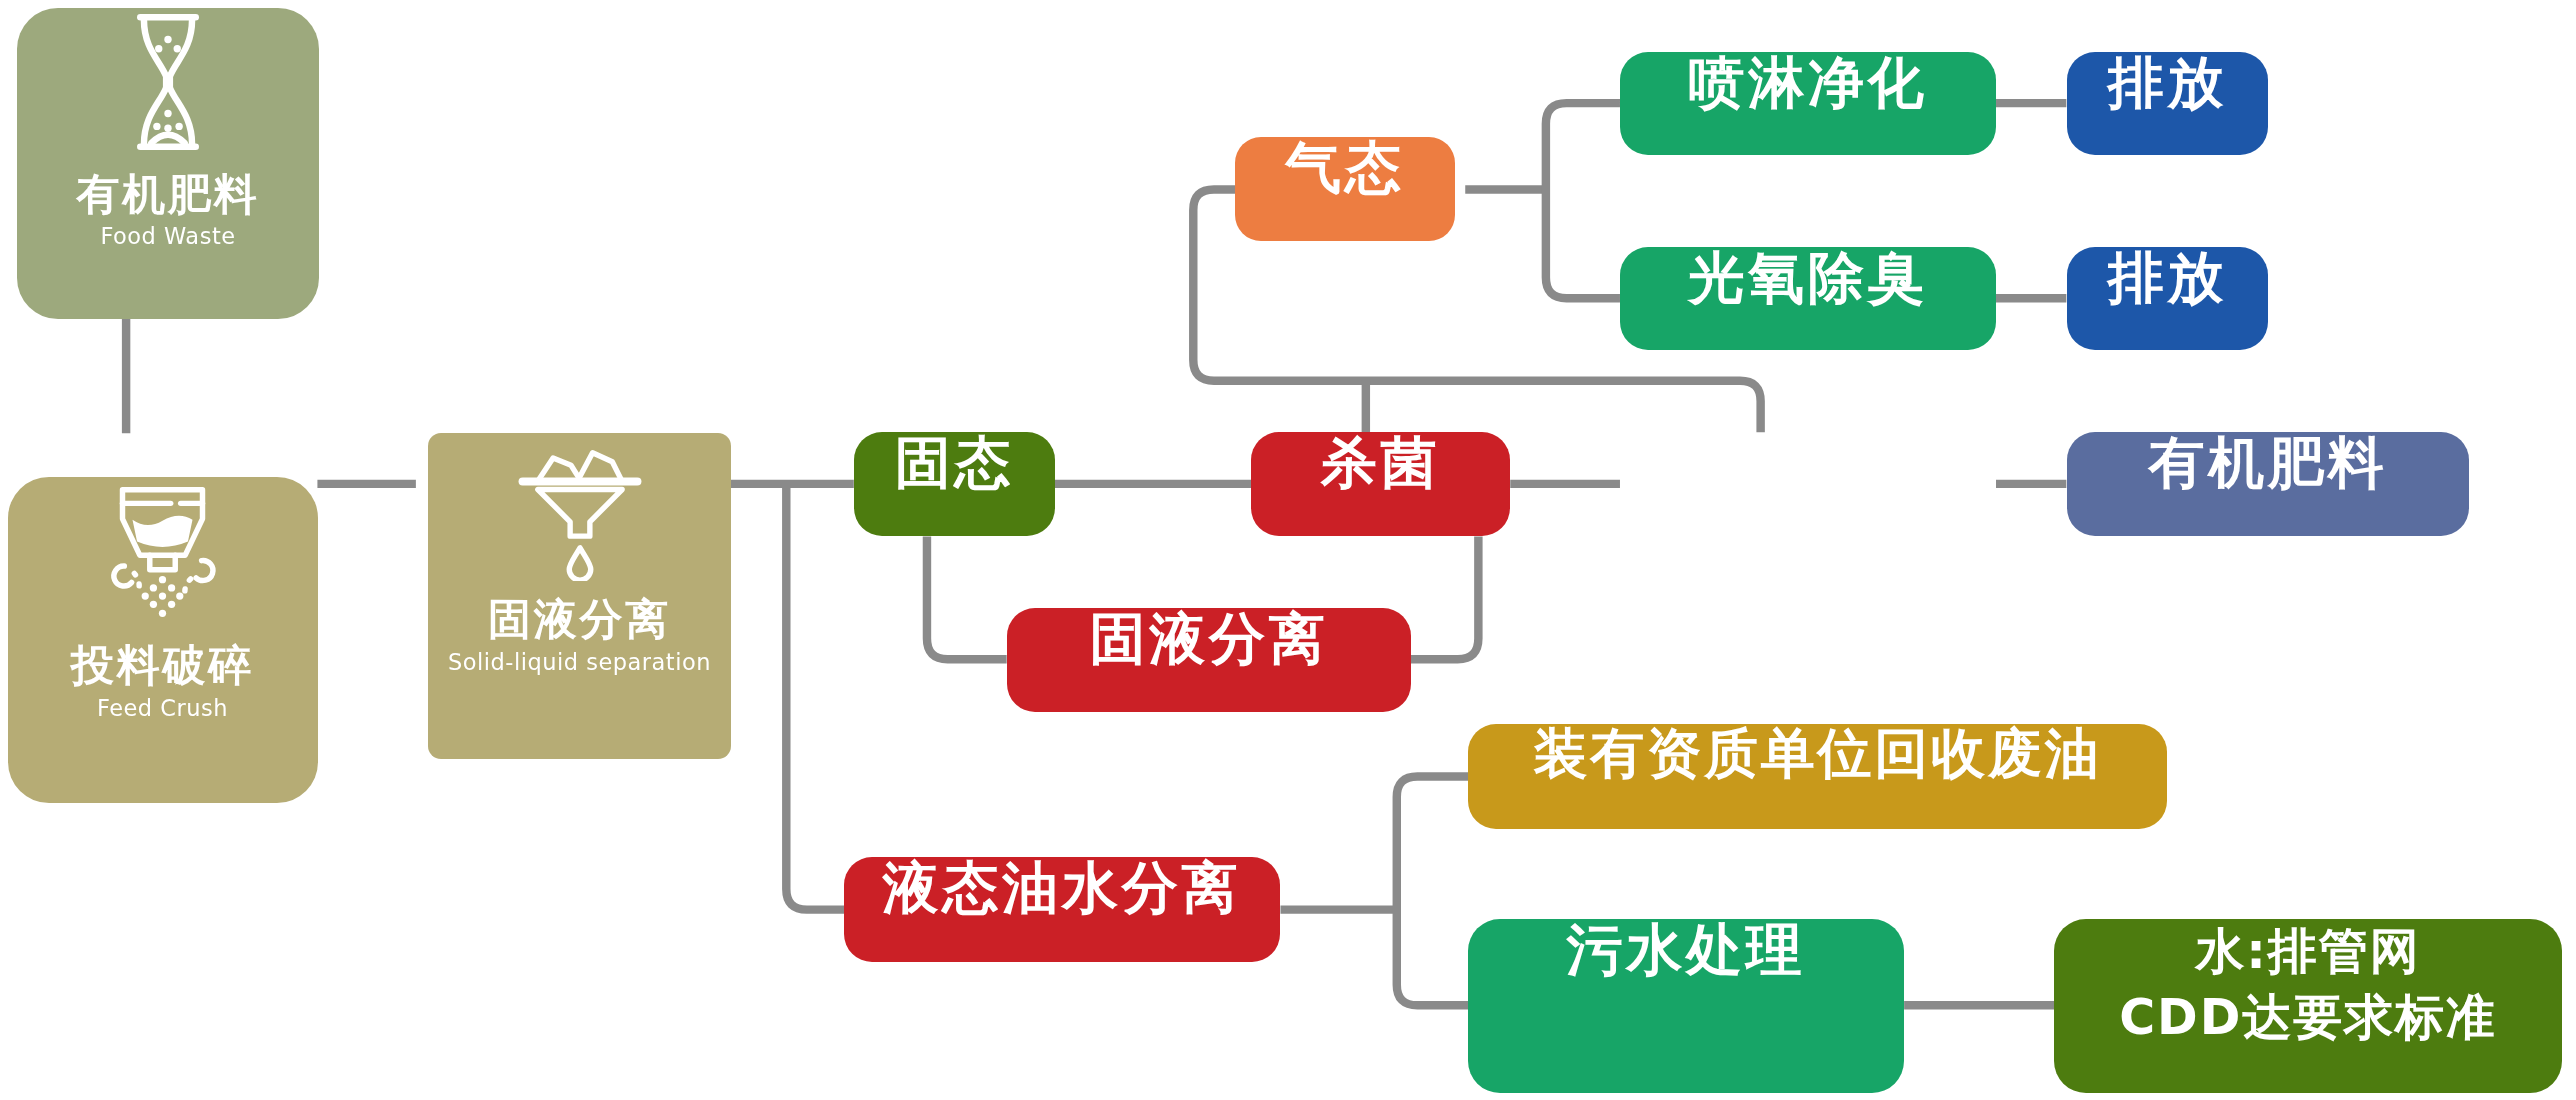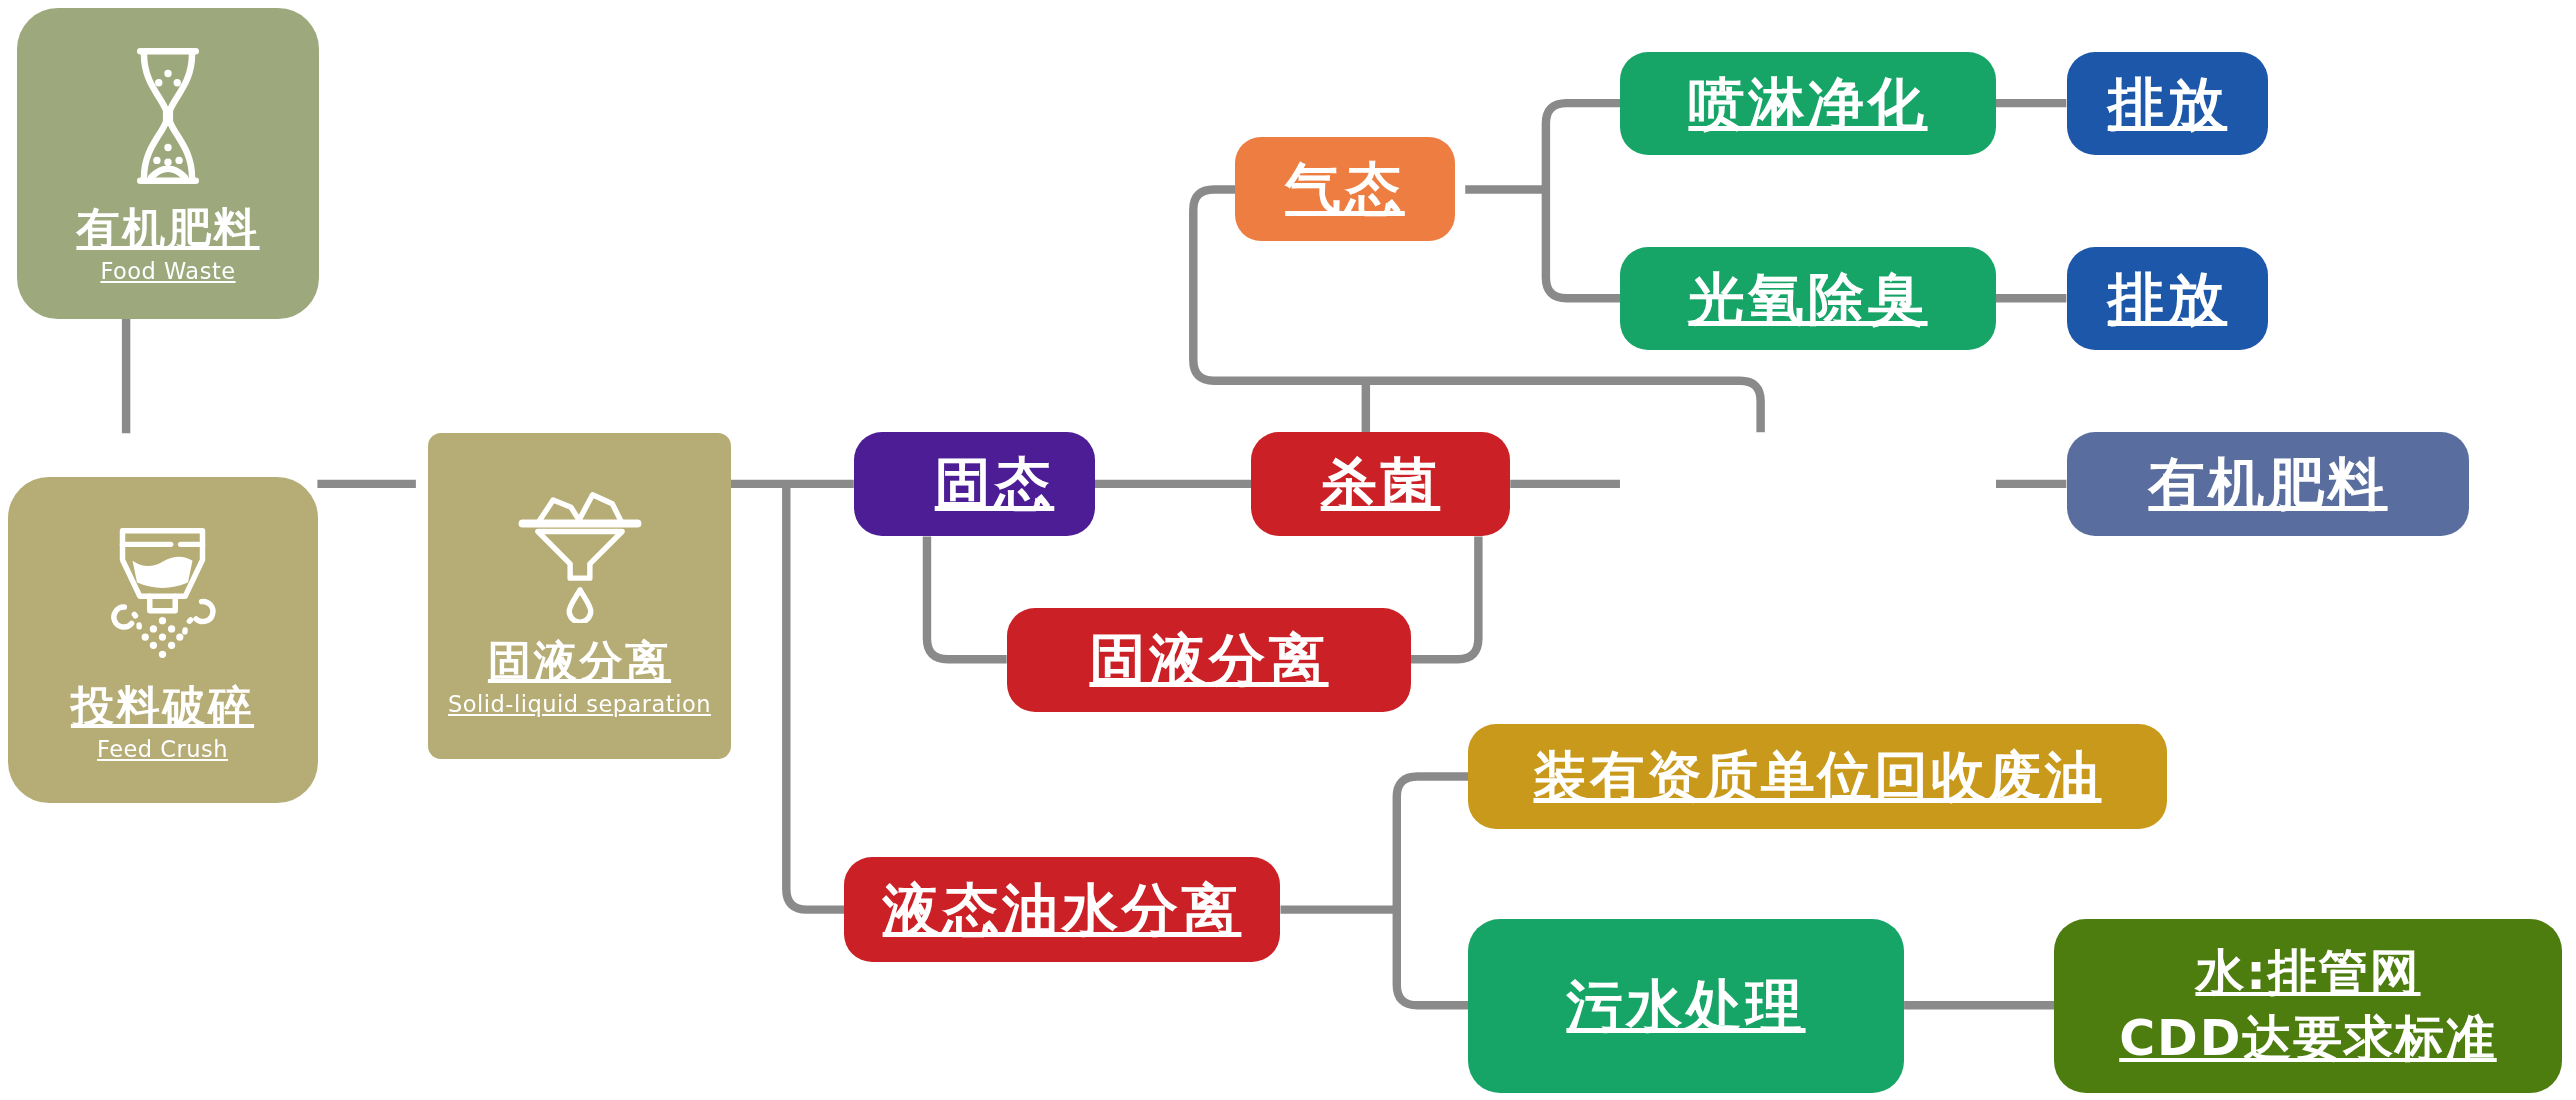--- a/index.html
+++ b/index.html
@@ -6,24 +6,23 @@
   .canvas{
     position:relative;
     width:2576px;height:1100px;
     overflow:hidden;
     font-family:"DejaVu Sans","Liberation Sans",sans-serif;
   }
   svg.edges{position:absolute;left:0;top:0;width:2576px;height:1100px;z-index:1;}
   svg.edges path{fill:none;stroke-width:9px;}
   .node{
     position:absolute;z-index:2;
-    display:flex;flex-direction:column;align-items:center;justify-content:center;
+    display:flex;flex-direction:column;align-items:center;
     color:#ffffff;text-align:center;
     border-radius:28px;
-    text-decoration:underline;
   }
   .node .cn{font-size:56px;font-weight:600;letter-spacing:3.8px;line-height:1.1;white-space:nowrap;}
   .node .en{font-size:22.5px;font-weight:400;letter-spacing:0.5px;margin-top:5.6px;white-space:nowrap;}
   .node .icon{margin-bottom:15px;}
   .node .icon svg{display:block;}
   .big .cn{font-size:43px;letter-spacing:2.8px;}
   
   .n-foodwaste{left:17px;top:7.5px;width:302px;height:311px;border-radius:41px;}
   .n-feedcrush{left:7.5px;top:433px;width:310px;height:326px;border-radius:41px;margin-top:44px;}
   .n-sep{left:416px;top:433px;width:303px;height:326px;border-radius:13px;margin-left:12px;}
@@ -149,21 +148,21 @@
   </div>
 
   <div class="node n-photo" style="background: rgb(23, 165, 103);">
     <span class="cn">光氧除臭</span>
   </div>
 
   <div class="node n-discharge2" style="background: rgb(29, 87, 169);">
     <span class="cn">排放</span>
   </div>
 
-  <div class="node n-solid" style="background: #4c1d95; padding-left: 40px;">
+  <div class="node n-solid" style="background: #4d7c0f;">
     <span class="cn">固态</span>
   </div>
 
   <div class="node n-sterilize" style="background: rgb(203, 32, 38);">
     <span class="cn">杀菌</span>
   </div>
 
 
   <div class="node n-fertilizer" style="background: rgb(90, 109, 159);">
     <span class="cn">有机肥料</span>

